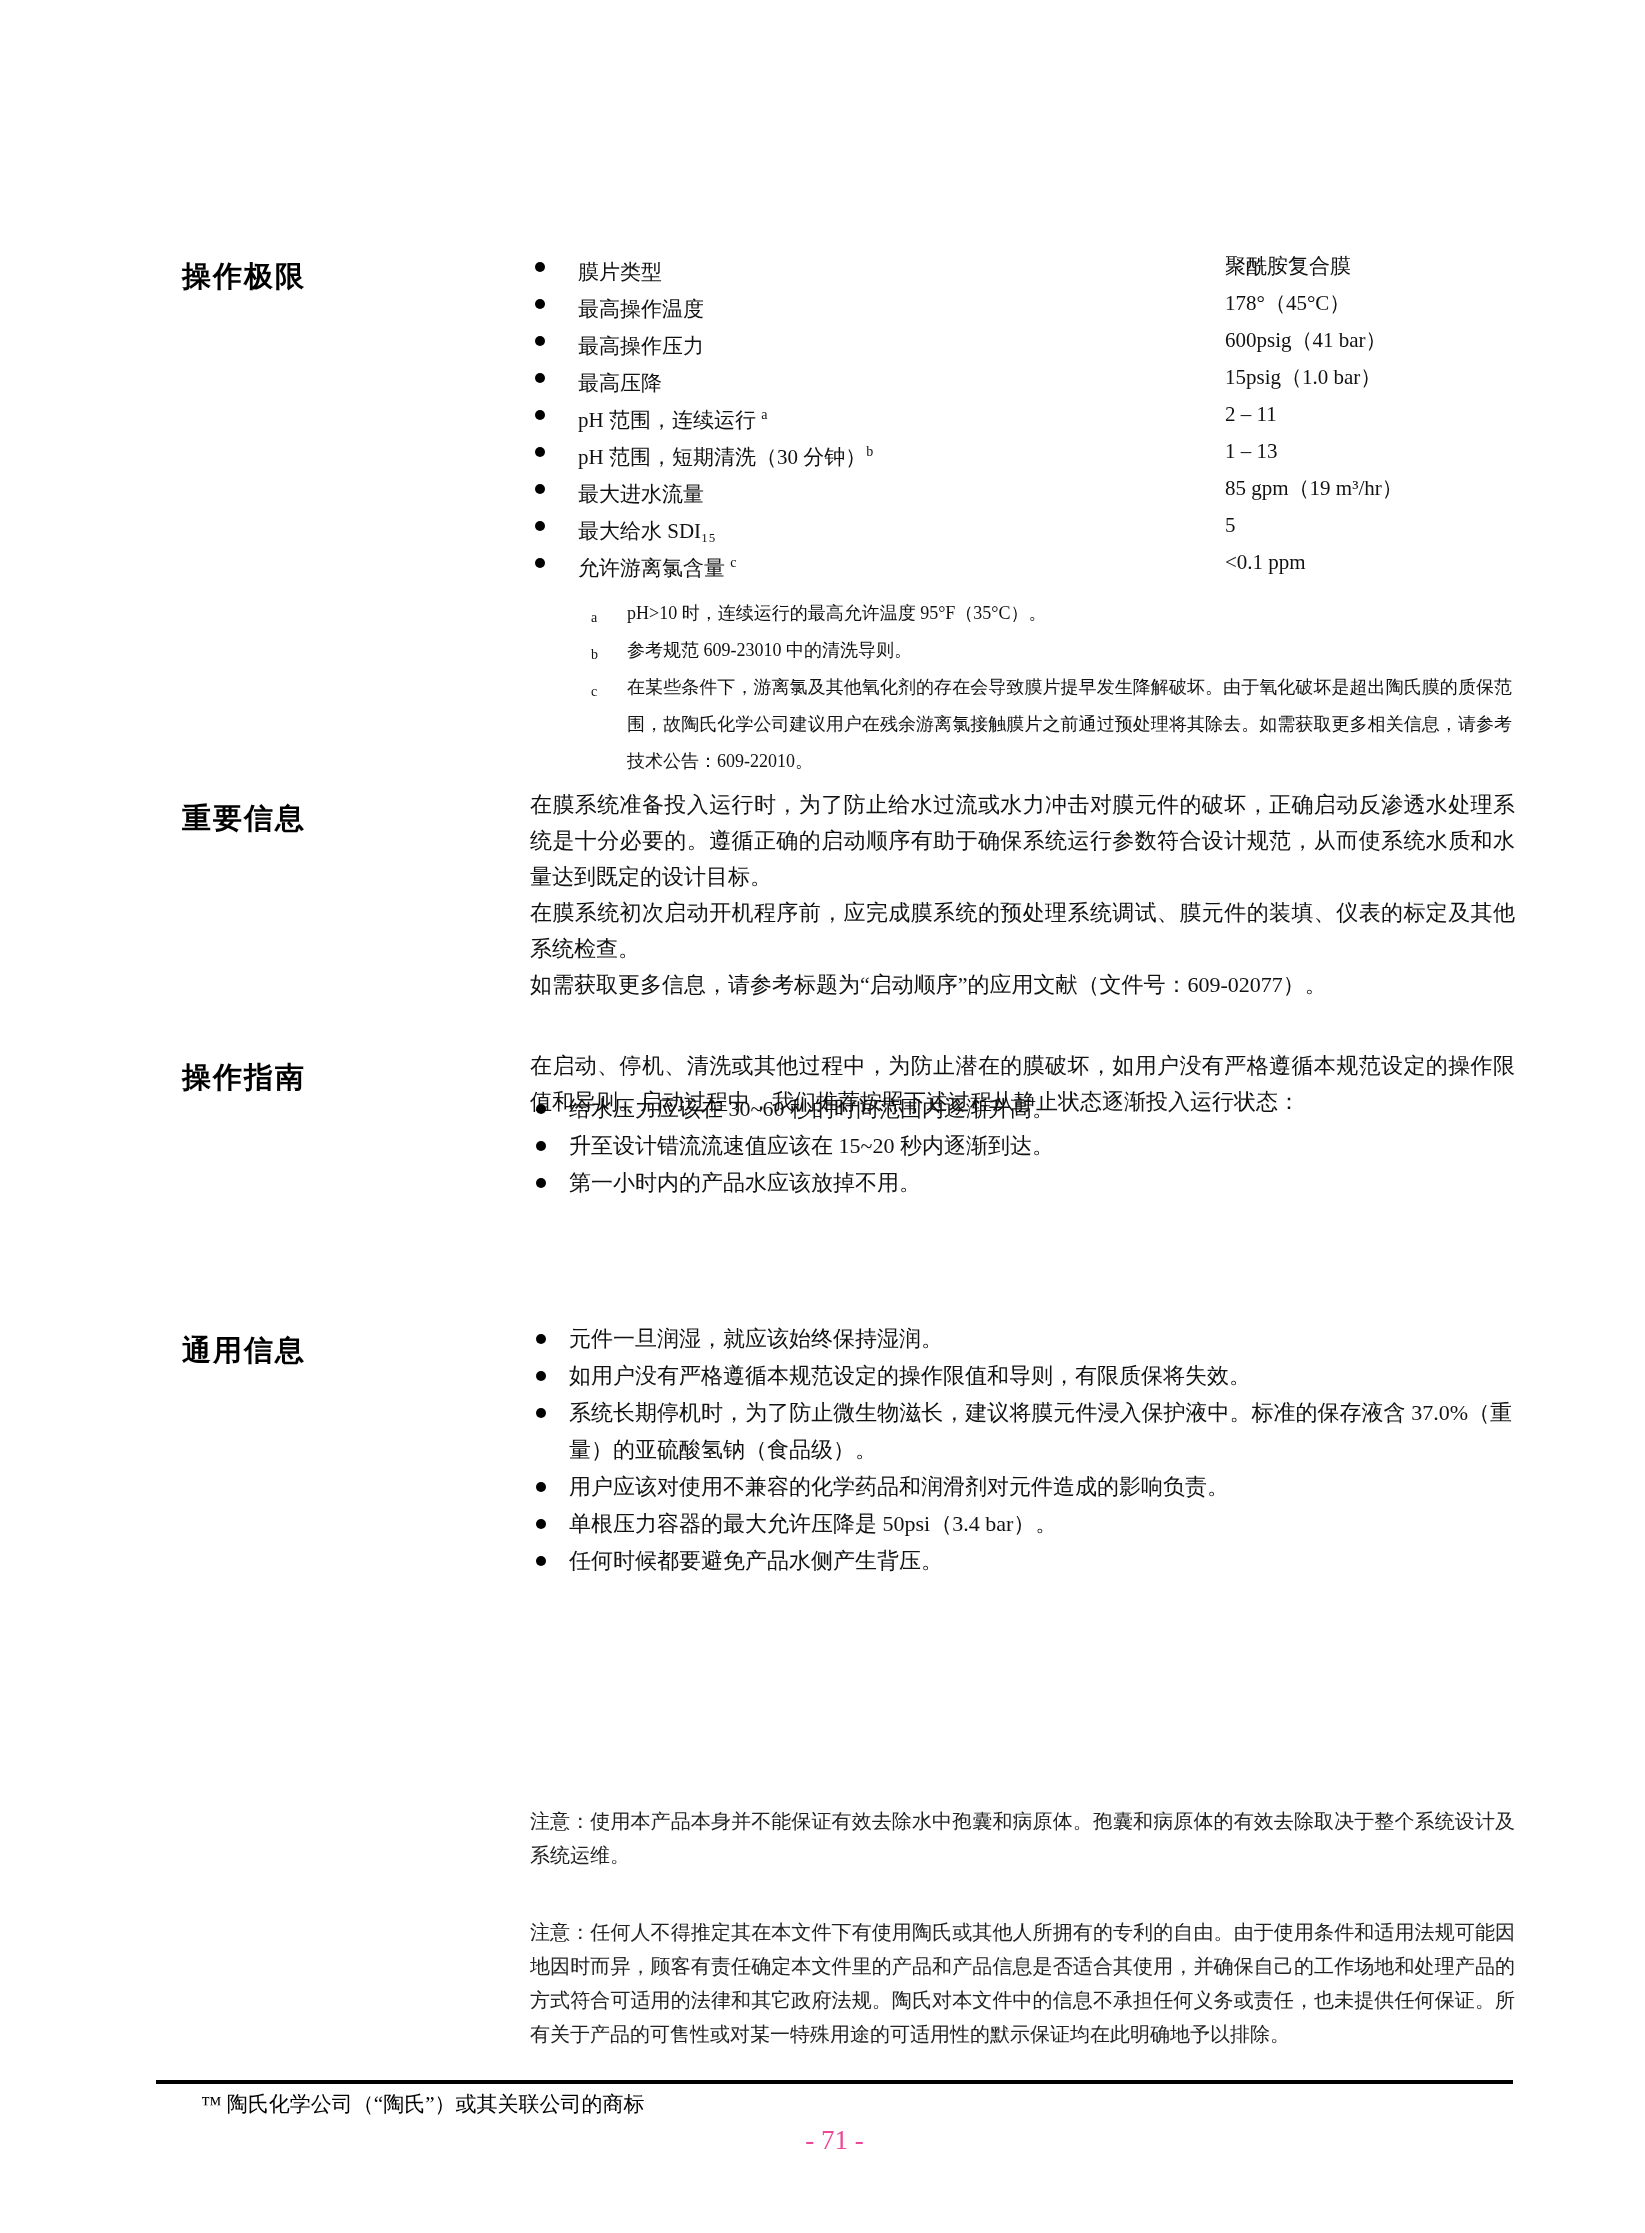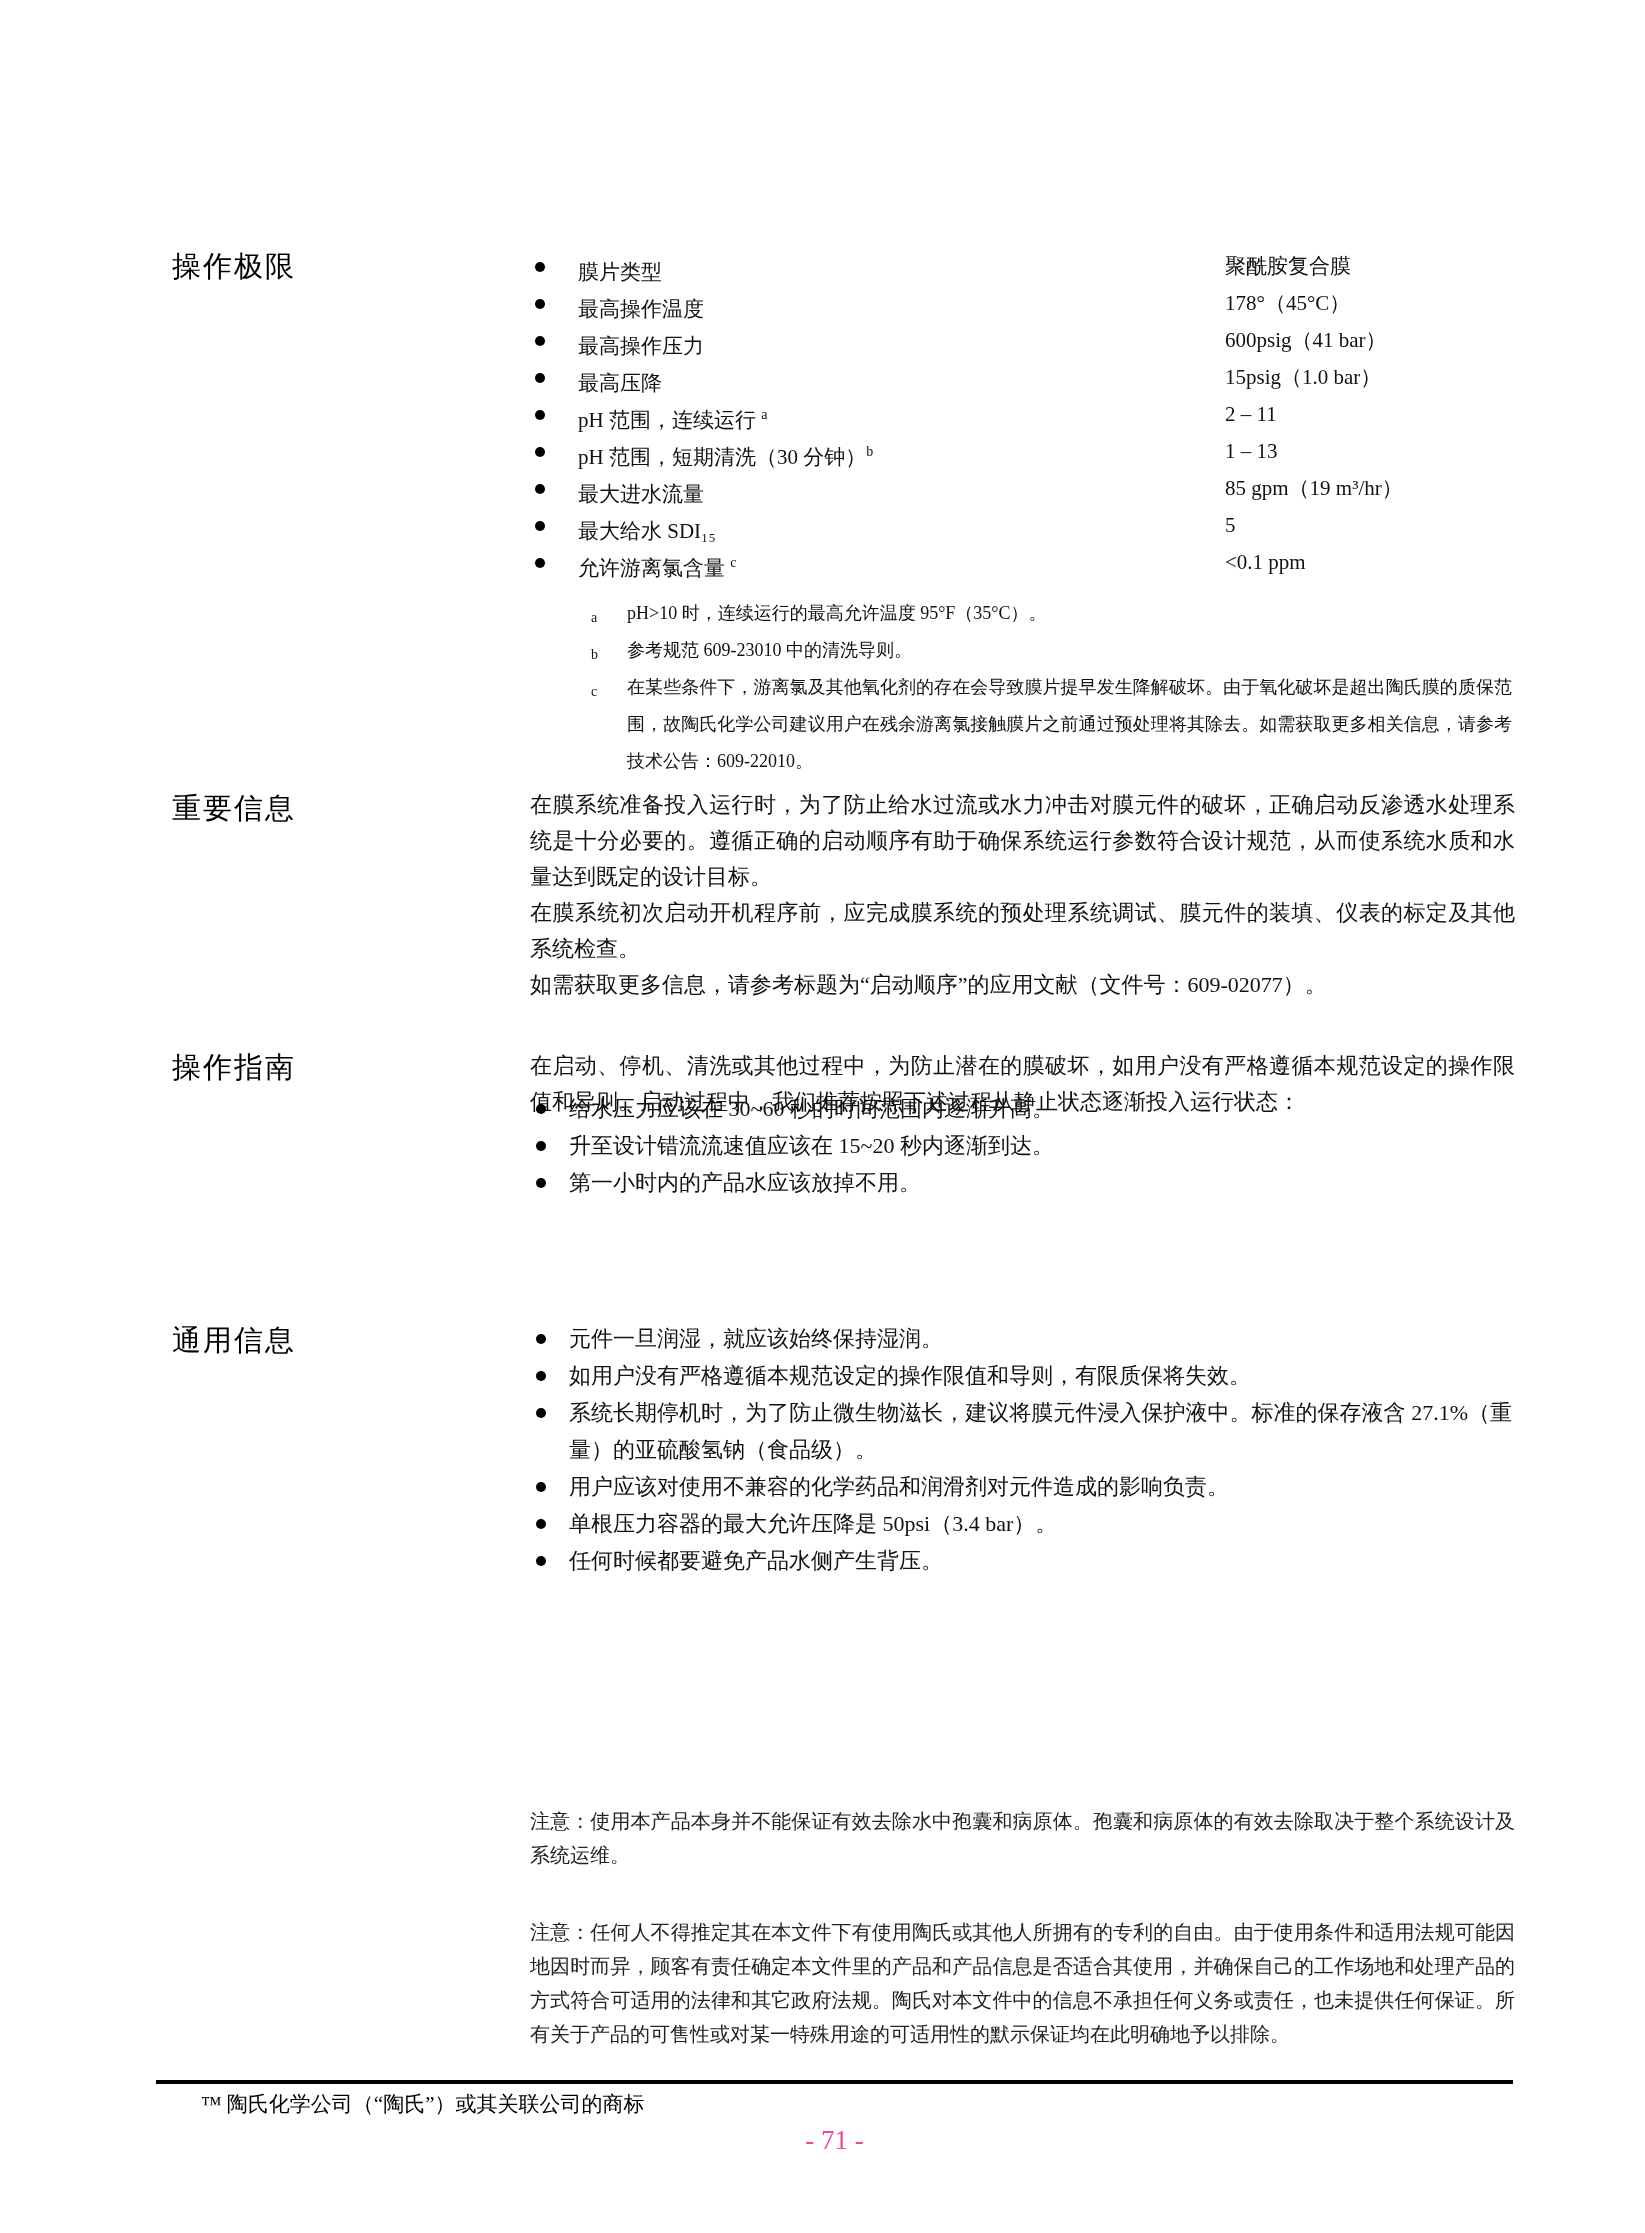--- a/index.html
+++ b/index.html
@@ -6,23 +6,23 @@
   .page{
     position:relative;
     width:1646px;height:2234px;
     margin:0 auto;
     background:#ffffff;
     color:#111;
     font-family:"Liberation Serif","DejaVu Serif",serif;
     overflow:hidden;
   }
   .sec-title{
-    position:absolute;left:172px;margin:0;
+    position:absolute;left:172px;margin:10px;
     font-family:"Liberation Sans","DejaVu Sans",sans-serif;
-    font-size:29px;font-weight:400;color:#000;letter-spacing:2px;
+    font-size:29px;font-weight:700;color:#000;letter-spacing:2px;
   }
   
   .limits{position:absolute;left:529px;top:248px;width:1035px;}
   .limit-row{position:relative;height:37px;}
   .limit-row .dot{position:absolute;left:6px;top:14px;width:10px;height:10px;border-radius:50%;background:#000;}
   .limit-row .lbl{position:absolute;left:49px;top:0;line-height:37px;font-size:21px;white-space:pre;}
   .limit-row .lbl sup{font-size:14px;}
   .limit-row .val{position:absolute;left:696px;top:0;line-height:37px;font-size:21px;white-space:pre;}
   
   .footnotes{position:absolute;left:530px;top:595px;width:982px;}
@@ -143,21 +143,21 @@
     <div class="bitem">
       <span class="dot"></span>
       <span>元件一旦润湿，就应该始终保持湿润。</span>
     </div>
     <div class="bitem">
       <span class="dot"></span>
       <span>如用户没有严格遵循本规范设定的操作限值和导则，有限质保将失效。</span>
     </div>
     <div class="bitem">
       <span class="dot"></span>
-      <span>系统长期停机时，为了防止微生物滋长，建议将膜元件浸入保护液中。标准的保存液含 27.1%（重量）的亚硫酸氢钠（食品级）。</span>
+      <span>系统长期停机时，为了防止微生物滋长，建议将膜元件浸入保护液中。标准的保存液含 37.0%（重量）的亚硫酸氢钠（食品级）。</span>
     </div>
     <div class="bitem">
       <span class="dot"></span>
       <span>用户应该对使用不兼容的化学药品和润滑剂对元件造成的影响负责。</span>
     </div>
     <div class="bitem">
       <span class="dot"></span>
       <span>单根压力容器的最大允许压降是 50psi（3.4 bar）。</span>
     </div>
     <div class="bitem">

